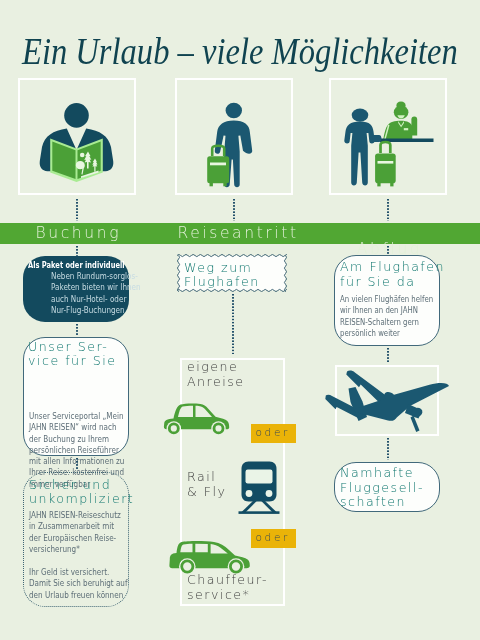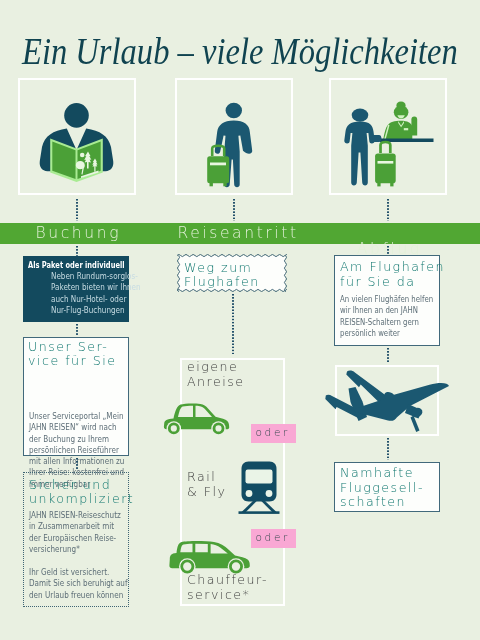--- a/index.html
+++ b/index.html
@@ -21,25 +21,25 @@
   .band{left:0;top:223px;width:480px;height:21px;background:#51a733;}
   .bandlabel{top:223px;height:21px;line-height:21.5px;color:#e3f1d9;font-size:15.5px;
              font-weight:300;letter-spacing:2.6px;text-align:center;white-space:nowrap;
              text-indent:2.6px;}
 
   
   .dots{width:1.6px;background-image:linear-gradient(#22506a 48%,rgba(0,0,0,0) 0%);
         background-size:1.6px 3.1px;background-repeat:repeat-y;}
 
   
-  .card{box-sizing:border-box;}
+  .card{box-sizing:border-box;border-radius:22px;}
   .card-filled{background:#134a5e;}
   .card-outline{background:#fdfefc;border:1.8px solid #41697b;}
   .card-dotted{border:1.3px dotted #3f6574;}
-  .card-white{background:#f9a8d4;text-align:center;}
+  .card-white{background:#eab308;text-align:center;}
 
   .geo{font-weight:300;color:#0f766e;letter-spacing:1.5px;}
   .geo-green{font-weight:300;color:#404040;letter-spacing:1.5px;}
   .cond{display:inline-block;transform-origin:left top;}
 </style>
 </head>
 <body>
 
 <div class="stage">
 

